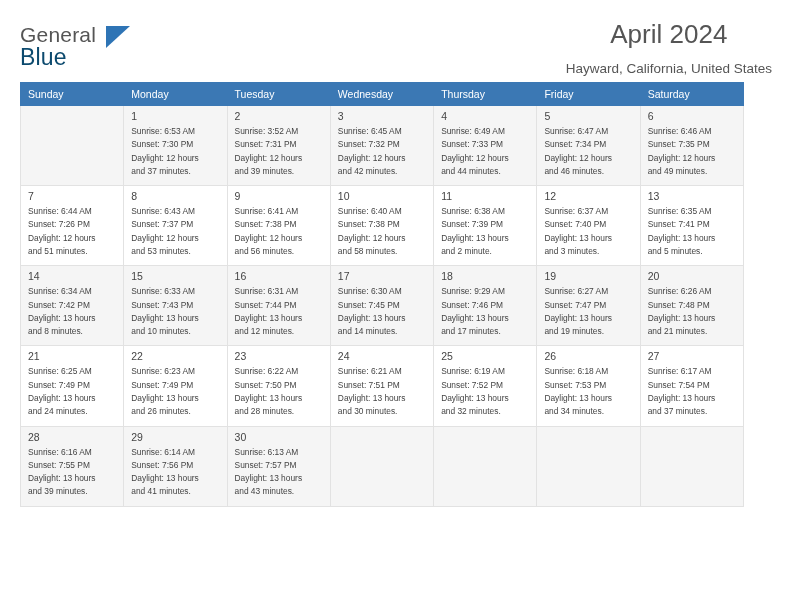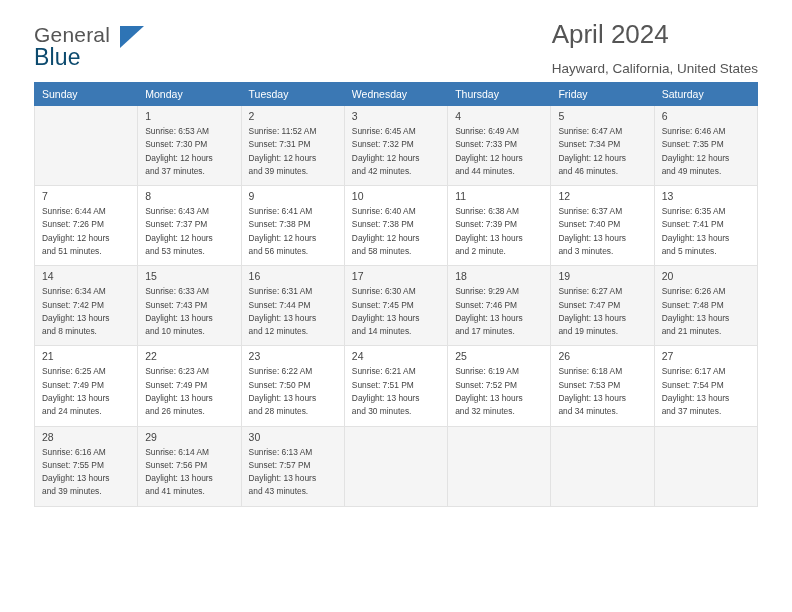--- a/index.html
+++ b/index.html
@@ -12,21 +12,21 @@
     background: #ffffff;
     font-family: "Liberation Sans", sans-serif;
     color: #333333;
     overflow: hidden;
   }
   .page {
     position: relative;
     width: 792px;
     height: 612px;
     box-sizing: border-box;
-    padding: 0 34px;
+    padding: 0 20px;
   }
 
   
   .header {
     position: relative;
     height: 72px;
   }
   .logo {
     position: absolute;
     left: 0;
@@ -51,21 +51,21 @@
     top: 2px;
     width: 0;
     height: 0;
     border-left: 24px solid #2e74b5;
     border-bottom: 22px solid transparent;
   }
   .title-block {
     position: absolute;
     right: 0;
     top: 20px;
-    text-align: left;
+    text-align: center;
   }
   .cal-title {
     font-size: 26px;
     color: #555555;
     line-height: 1.1;
   }
   .cal-sub {
     margin-top: 12px;
     font-size: 13.5px;
     color: #555555;
@@ -159,21 +159,21 @@
             <div class="info">
               <div>Sunrise: 6:53 AM</div>
               <div>Sunset: 7:30 PM</div>
               <div>Daylight: 12 hours</div>
               <div>and 37 minutes.</div>
             </div>
           </td>
           <td>
             <div class="daynum">2</div>
             <div class="info">
-              <div>Sunrise: 11:52 AM</div>
+              <div>Sunrise: 3:52 AM</div>
               <div>Sunset: 7:31 PM</div>
               <div>Daylight: 12 hours</div>
               <div>and 39 minutes.</div>
             </div>
           </td>
           <td>
             <div class="daynum">3</div>
             <div class="info">
               <div>Sunrise: 6:45 AM</div>
               <div>Sunset: 7:32 PM</div>

